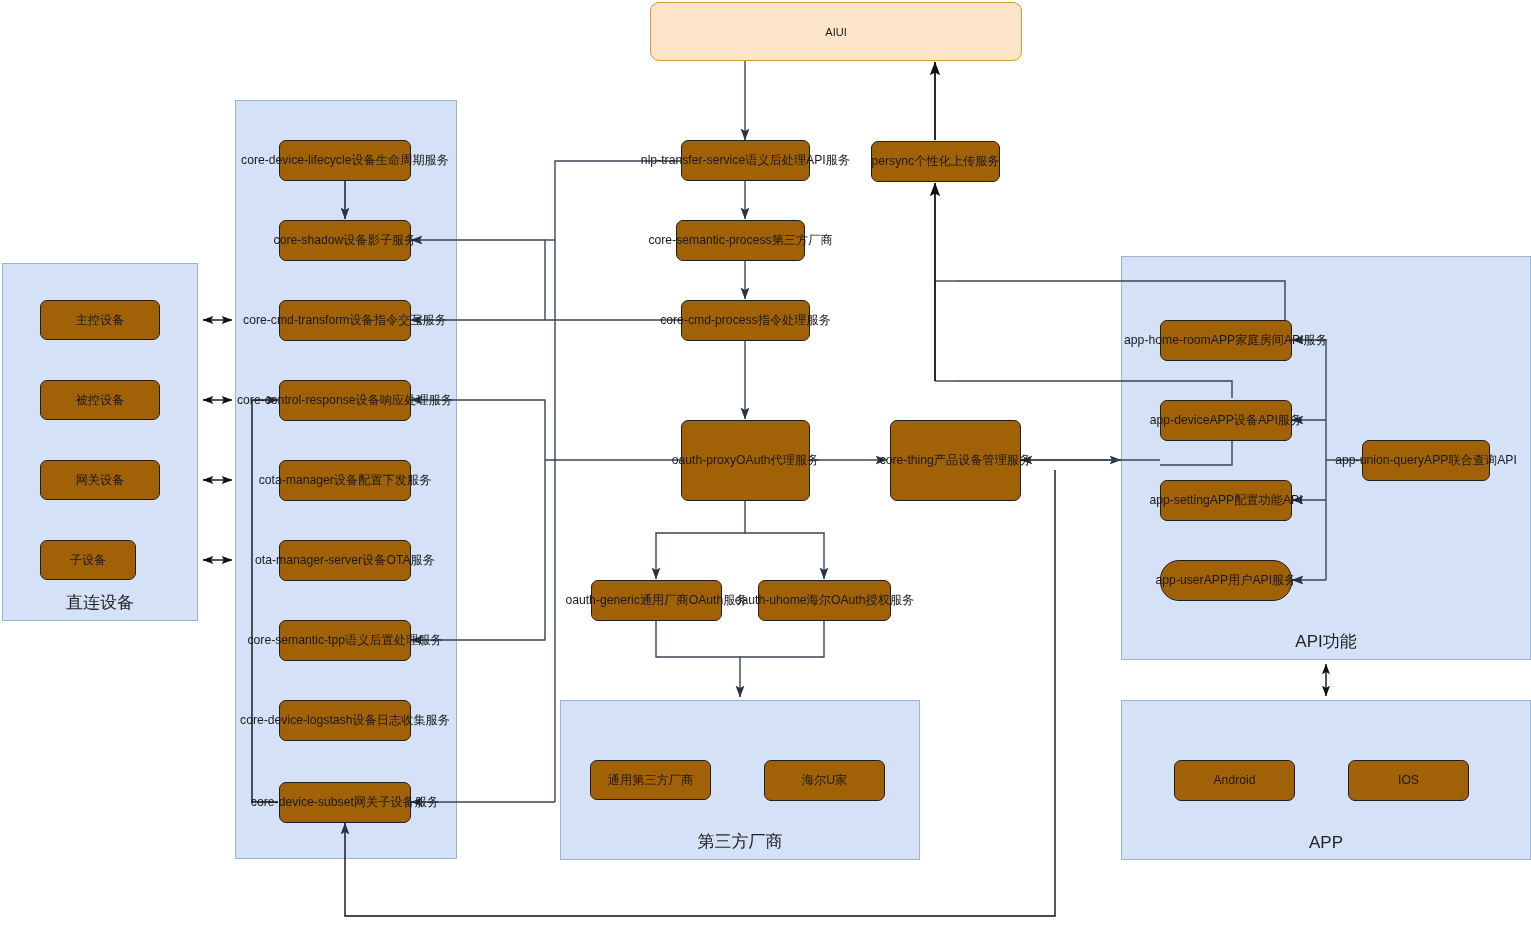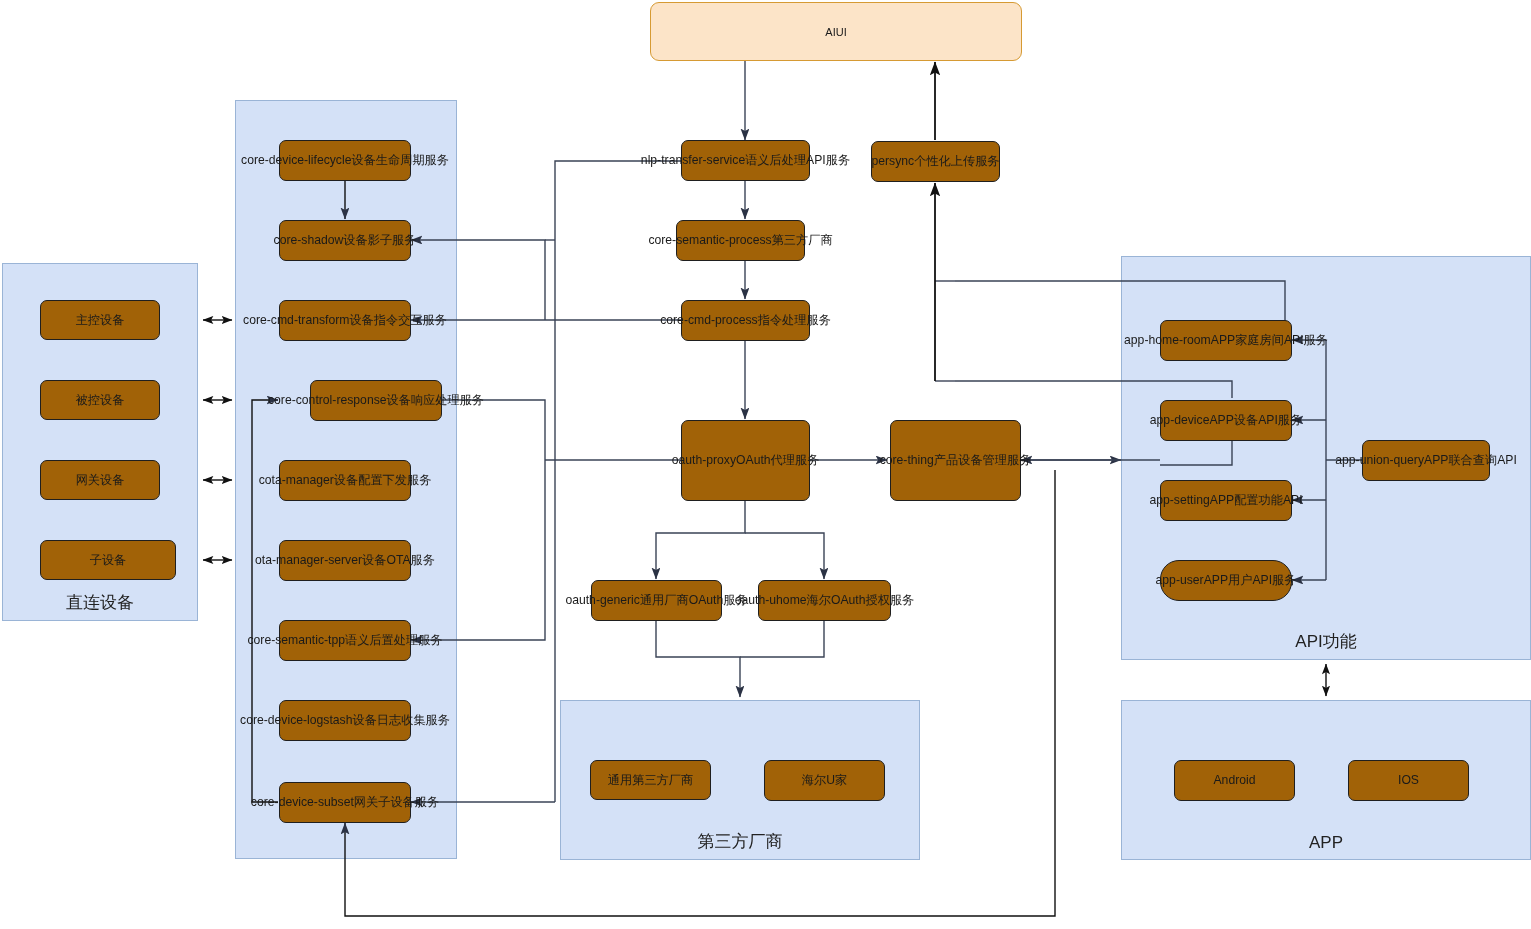--- a/index.html
+++ b/index.html
@@ -129,37 +129,37 @@
 
   <div class="node" style="left:40px;top:300px;width:120px;height:40px;">
     <span class="cn">主控设备</span>
   </div>
   <div class="node" style="left:40px;top:380px;width:120px;height:40px;">
     <span class="cn">被控设备</span>
   </div>
   <div class="node" style="left:40px;top:460px;width:120px;height:40px;">
     <span class="cn">网关设备</span>
   </div>
-  <div class="node" style="left:40px;top:540px;width:136px;height:40px;">
+  <div class="node" style="left:40px;top:540px;width:96px;height:40px;">
     <span class="cn">子设备</span>
   </div>
 
   <div class="node" style="left:279px;top:140px;width:132px;height:41px;">
     <span class="en">core-device-lifecycle</span>
     <span class="cn">设备生命周期服务</span>
   </div>
   <div class="node" style="left:279px;top:220px;width:132px;height:41px;">
     <span class="en">core-shadow</span>
     <span class="cn">设备影子服务</span>
   </div>
   <div class="node" style="left:279px;top:300px;width:132px;height:41px;">
     <span class="en">core-cmd-transform</span>
     <span class="cn">设备指令交互服务</span>
   </div>
-  <div class="node" style="left:279px;top:380px;width:132px;height:41px;margin-left:31px;">
+  <div class="node" style="left:279px;top:380px;width:132px;height:41px;">
     <span class="en">core-control-response</span>
     <span class="cn">设备响应处理服务</span>
   </div>
   <div class="node" style="left:279px;top:460px;width:132px;height:41px;">
     <span class="en">cota-manager</span>
     <span class="cn">设备配置下发服务</span>
   </div>
   <div class="node" style="left:279px;top:540px;width:132px;height:41px;">
     <span class="en">ota-manager-server</span>
     <span class="cn">设备OTA服务</span>

